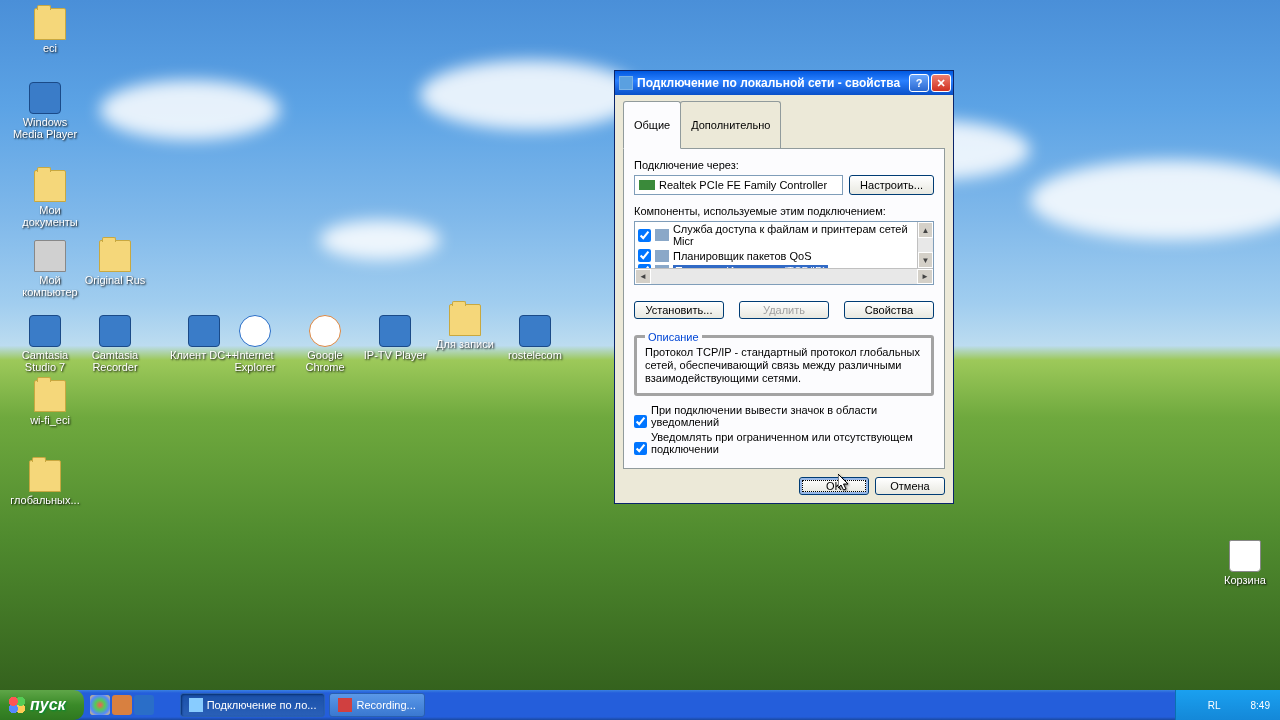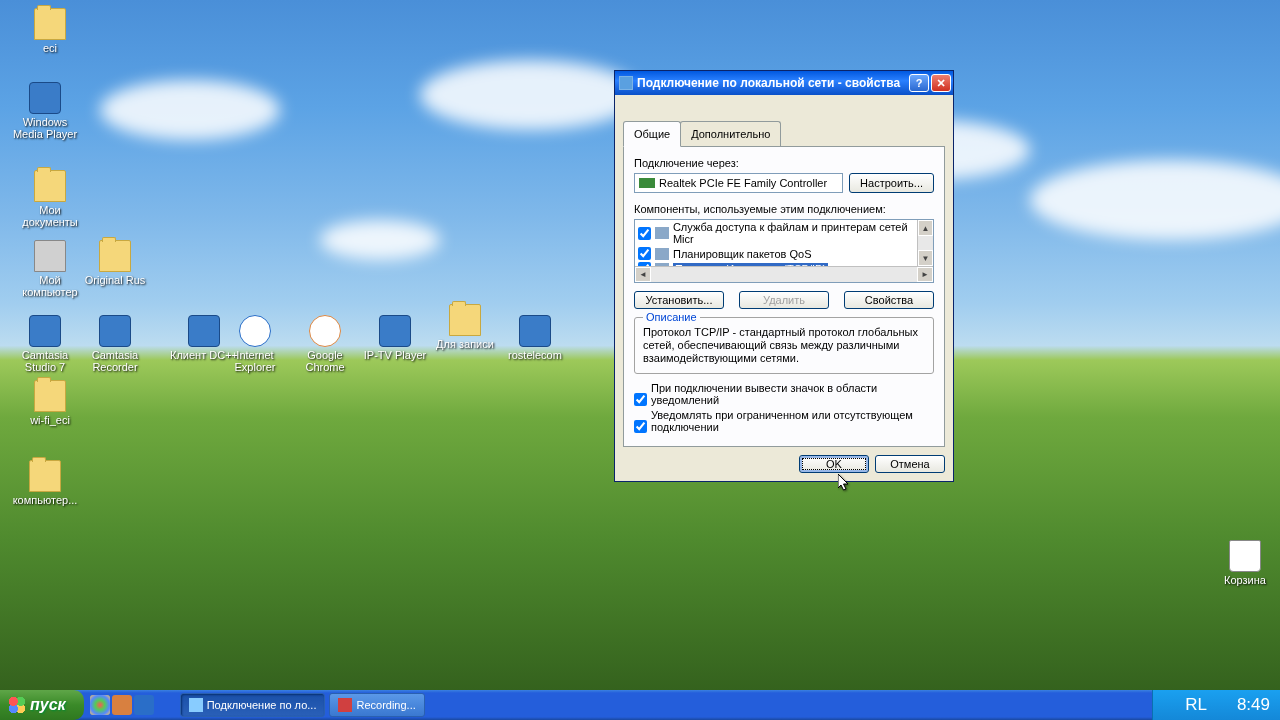--- a/index.html
+++ b/index.html
@@ -40,21 +40,21 @@
   display: flex; align-items: center; padding: 0 2px 0 4px; color: #fff; font-weight: bold; font-size: 12px;
 }
 .titlebar .ticon { width:14px; height:14px; background:#5aa0e0; margin-right:4px; border:1px solid #fff3; }
 .titlebar .ttext { flex: 1; white-space: nowrap; overflow: hidden; }
 .tbtn { width: 20px; height: 18px; margin-left: 2px; border: 1px solid #fff; border-radius: 3px; display:flex; align-items:center; justify-content:center; font-weight:bold; font-size:11px; cursor:pointer; }
 .tbtn.help { background: linear-gradient(#6aa8ff,#2a68d0); color:#fff; }
 .tbtn.close { background: linear-gradient(#f08070,#d03020); color:#fff; }
 
 .tabs { padding: 6px 8px 0; }
 .tabrow { display:flex; border-bottom:1px solid #919b9c; }
-.tab { padding: 6px 10px; border:1px solid #919b9c; border-bottom:none; background:#ece9d8; margin-right:-1px; border-radius:3px 3px 0 0; cursor:pointer; position:relative;margin-top:20px; }
+.tab { padding: 17px 10px; border:1px solid #919b9c; border-bottom:none; background:#ece9d8; margin-right:-1px; border-radius:3px 3px 0 0; cursor:pointer; position:relative; }
 .tab.active { background:#fcfcfe; border-bottom:1px solid #fcfcfe; margin-bottom:-1px; z-index:1; }
 .tabbody { background:#fcfcfe; border:1px solid #919b9c; border-top:none; padding:10px; }
 
 .lblrow { margin-bottom:4px; }
 .adapterrow { display:flex; gap:6px; margin-bottom:10px; }
 .adapterbox { flex:1; border:1px solid #7f9db9; background:#fff; padding:3px 4px; display:flex; align-items:center; gap:4px; }
 .adpicon { width:16px; height:10px; background:#3a8a3a; }
 .xpbtn { border:1px solid #003c74; background:linear-gradient(#fff,#e8e8e0); padding:2px 10px; border-radius:3px; cursor:pointer; font-size:11px; font-family:inherit; min-width:72px; }
 .xpbtn:disabled { color:#a0a0a0; cursor:default; }
 .xpbtn.focus { outline:1px dotted #000; outline-offset:-4px; box-shadow: inset 0 0 0 2px #98b8e8; }
@@ -63,24 +63,24 @@
 .complist .scr { position:absolute; right:0; top:0; bottom:16px; width:16px; background:#e8e8e8; border-left:1px solid #c0c0c0; }
 .complist .scr .up, .complist .scr .dn { height:16px; background:#d4d0c8; border:1px solid #fff; display:flex;align-items:center;justify-content:center;font-size:8px;color:#444; }
 .complist .scr .dn { position:absolute; bottom:0; left:0; right:0; }
 .complist .hscr { position:absolute; left:0; right:0; bottom:0; height:16px; background:#e8e8e8; border-top:1px solid #c0c0c0; display:flex; justify-content:space-between; }
 .complist .hscr .lf, .complist .hscr .rt { width:16px; background:#d4d0c8; border:1px solid #fff; display:flex;align-items:center;justify-content:center;font-size:8px;color:#444;}
 .compitem { display:flex; align-items:center; gap:4px; padding:1px 3px; }
 .compitem input { margin:0; }
 .cicon { width:14px; height:12px; background:#8aa8c8; }
 .compitem.sel .ctext { background:#316ac5; color:#fff; padding:0 2px; }
 
-.btnrow3 { display:flex; justify-content:space-between; margin:8px 0; }
+.btnrow3 { display:flex; justify-content:space-between; margin:16px 0; }
 .btnrow3 .xpbtn { min-width:90px; }
 
-.group { border:1px solid #a3a3a3; border-radius:3px; padding:8px; margin-bottom:8px; position:relative; }
+.group { border:3px solid #a3a3a3; border-radius:3px; padding:8px; margin-bottom:8px; position:relative; }
 .group .gt { position:absolute; top:-7px; left:8px; background:#fcfcfe; padding:0 3px; color:#0046d5; }
 .group .gdesc { color:#000; line-height:13px; }
 
 .chkrow { display:flex; align-items:flex-end; gap:4px; margin:3px 0; }
 .chkrow input { margin-top:1px; }
 
 .dlgbtns { display:flex; justify-content:flex-end; gap:6px; padding:8px; }
 .dlgbtns .xpbtn { min-width:70px; }
 
 .cursor { position:absolute; top: 474px; left: 838px; width:12px; height:18px; pointer-events:none; z-index:1000; }
@@ -89,21 +89,21 @@
 
 .taskbar { position:absolute; bottom:0; left:0; right:0; height:30px; background:linear-gradient(#3a80e0,#245edb 10%,#245edb 90%,#1a48a0); display:flex; align-items:center; }
 .start { height:30px; padding:0 18px 0 8px; background:linear-gradient(#5fa648,#3a8a28 50%,#2f7820); color:#fff; font-weight:bold; font-style:italic; font-size:16px; display:flex; align-items:center; border-radius:0 10px 10px 0; cursor:pointer; text-shadow:1px 1px 2px #083; }
 .start .sicon { width:18px; height:18px; margin-right:4px; background: radial-gradient(circle at 30% 30%, #f55 0 25%, transparent 26%), radial-gradient(circle at 70% 30%, #5c5 0 25%, transparent 26%), radial-gradient(circle at 30% 70%, #58f 0 25%, transparent 26%), radial-gradient(circle at 70% 70%, #fc5 0 25%, transparent 26%); }
 .ql { display:flex; gap:2px; padding:0 6px; }
 .ql .q { width:20px; height:20px; border-radius:3px; cursor:pointer; }
 .taskbtn { height:24px; background:linear-gradient(#5a98e8,#3a78d0); border:1px solid #2a60b0; border-radius:3px; margin:0 2px; padding:0 8px; display:flex; align-items:center; gap:4px; color:#fff; cursor:pointer; max-width:160px; }
 .taskbtn.active { background:linear-gradient(#1a50a8,#2a60b8); box-shadow:inset 1px 1px 2px #083070;margin-left:20px; }
 .taskbtn .ti { width:14px; height:14px; background:#8cf; }
 .taskbtn .tl { white-space:nowrap; overflow:hidden; text-overflow:ellipsis; font-size:11px; }
-.tray { margin-left:auto; height:30px; background:linear-gradient(#1aa0f0,#1488d8); padding:0 10px; display:flex; align-items:center; gap:8px; color:#fff; font-size:17px; border-left:1px solid #0a70b0; }
+.tray { margin-left:auto; height:30px; background:linear-gradient(#1aa0f0,#1488d8); padding:0 10px; display:flex; align-items:center; gap:8px; color:#fff; font-size:10px; border-left:1px solid #0a70b0; }
 .tray .tic { width:14px; height:14px; }
 </style>
 </head>
 <body>
 
 <div class="cloud c1"></div>
 <div class="cloud c2"></div>
 <div class="cloud c3"></div>
 <div class="cloud c4"></div>
 <div class="cloud c5"></div>
@@ -160,21 +160,21 @@
     <div class="dicon" style="left: 500px; top: 315px;">
       <div class="img app"></div>
       <div class="lbl">rostelecom</div>
     </div>
     <div class="dicon" style="left: 15px; top: 380px;">
       <div class="img folder"></div>
       <div class="lbl">wi-fi_eci</div>
     </div>
     <div class="dicon" style="left: 10px; top: 460px;">
       <div class="img folder"></div>
-      <div class="lbl">компьютер...</div>
+      <div class="lbl">глобальных...</div>
     </div>
     <div class="dicon" style="left: 1210px; top: 540px;">
       <div class="img bin"></div>
       <div class="lbl">Корзина</div>
     </div>
   </div>
 
 <div class="dialog">
   <div class="titlebar">
     <div class="ticon"></div>

